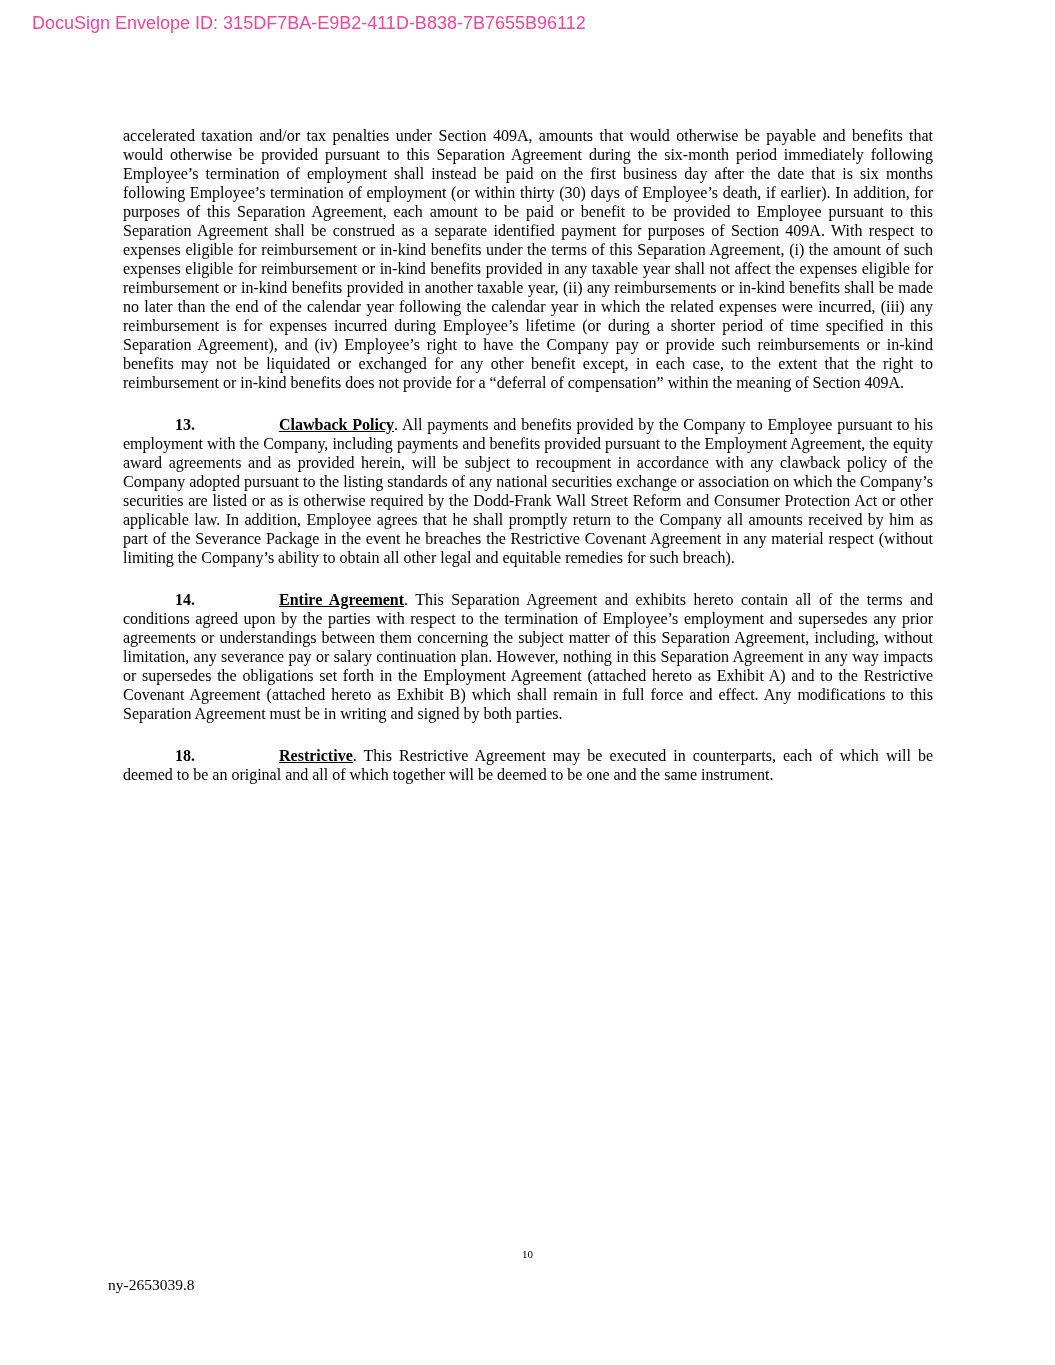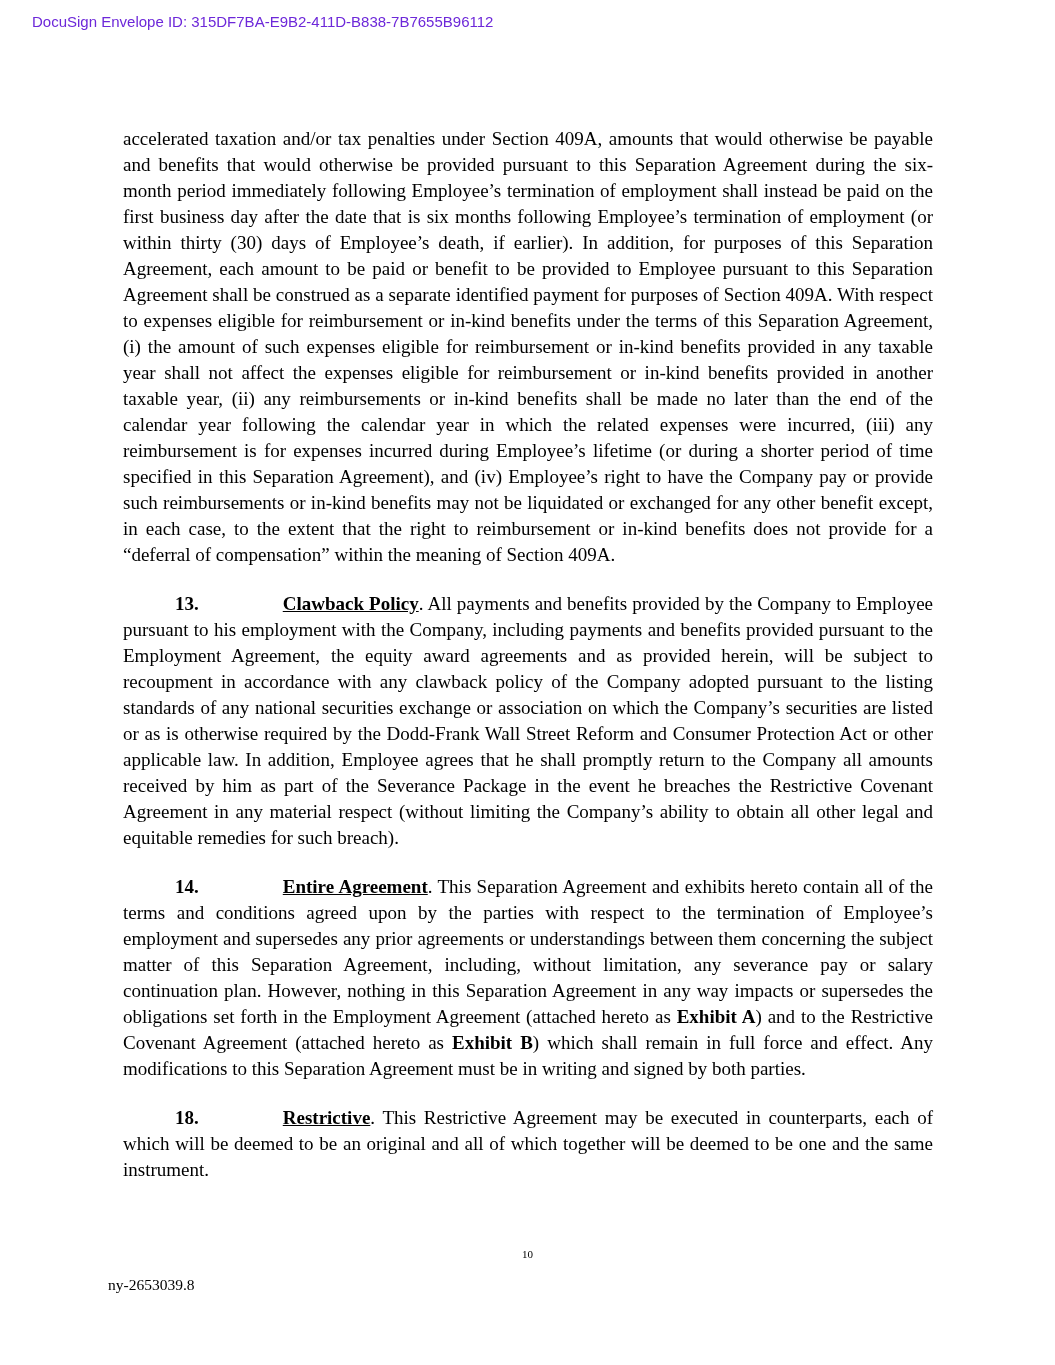--- a/index.html
+++ b/index.html
@@ -13,32 +13,32 @@
     height: 1365px;
     background: #ffffff;
     color: #000000;
     overflow: hidden;
   }
   .docusign-header {
     position: absolute;
     top: 13px;
     left: 32px;
     font-family: "Liberation Sans", sans-serif;
-    font-size: 15px;
-    color: #6d28d9;
+    font-size: 18px;
+    color: #ec4899;
     white-space: nowrap;
   }
   .content {
     position: absolute;
     left: 123px;
     top: 126px;
     width: 810px;
     font-family: "Liberation Serif", serif;
-    font-size: 19px;
-    line-height: 26px;
+    font-size: 16px;
+    line-height: 19px;
     text-align: justify;
     color: #000000;
   }
   .content p {
     margin: 0 0 23px 0;
     padding: 0;
   }
   .content p.numbered {
     text-indent: 52px;
   }
@@ -48,21 +48,21 @@
   .tab-gap {
     display: inline-block;
     width: 46px;
   }
   .sec-heading {
     font-weight: bold;
     text-decoration: underline;
     margin-left: 38px;
   }
   .b {
-    font-weight: bold;
+    font-weight: normal;
   }
   .page-number {
     position: absolute;
     top: 1248px;
     left: 0;
     width: 1055px;
     text-align: center;
     font-family: "Liberation Serif", serif;
     font-size: 11px;
     color: #000000;

